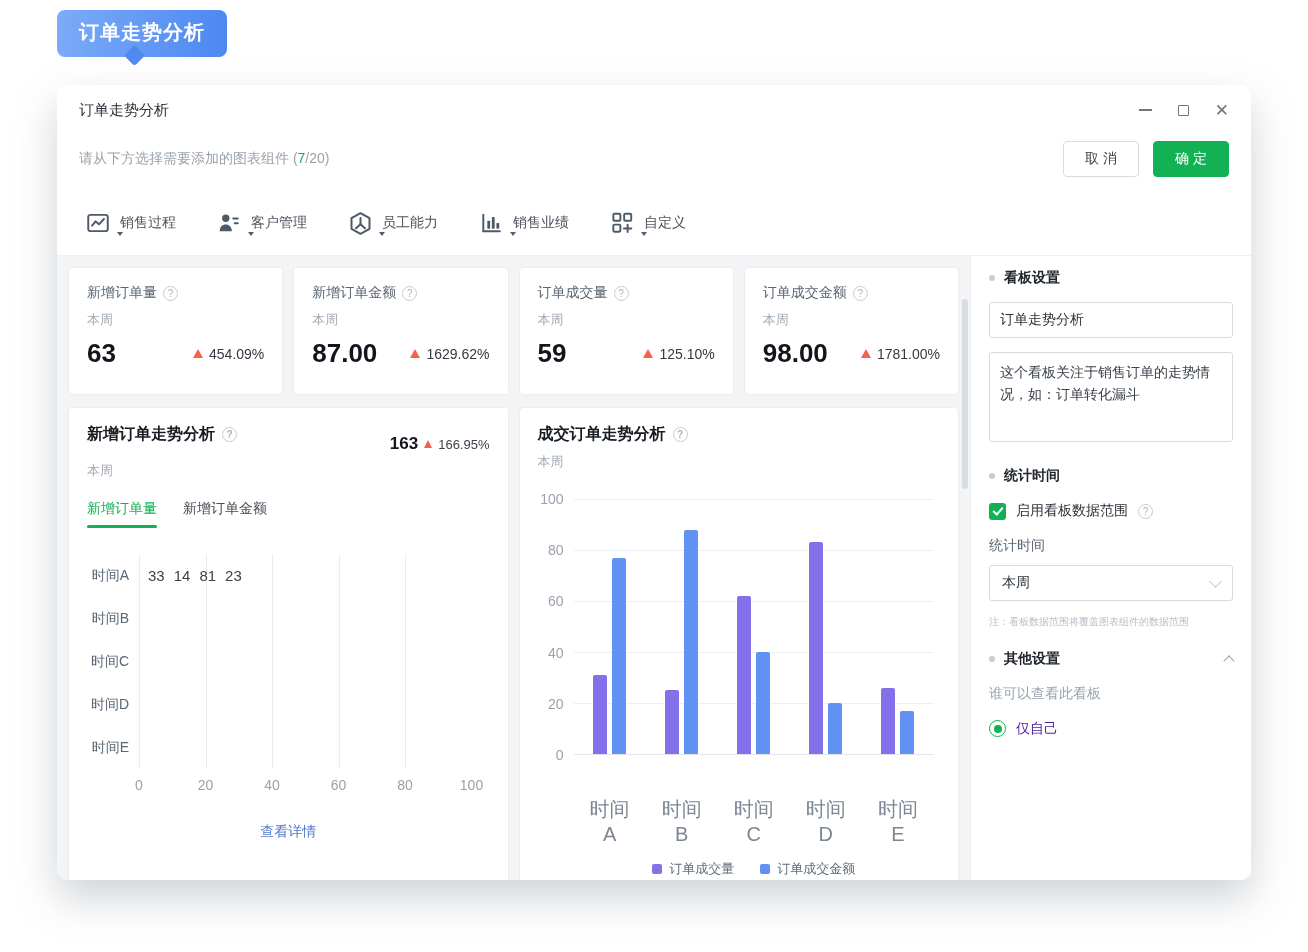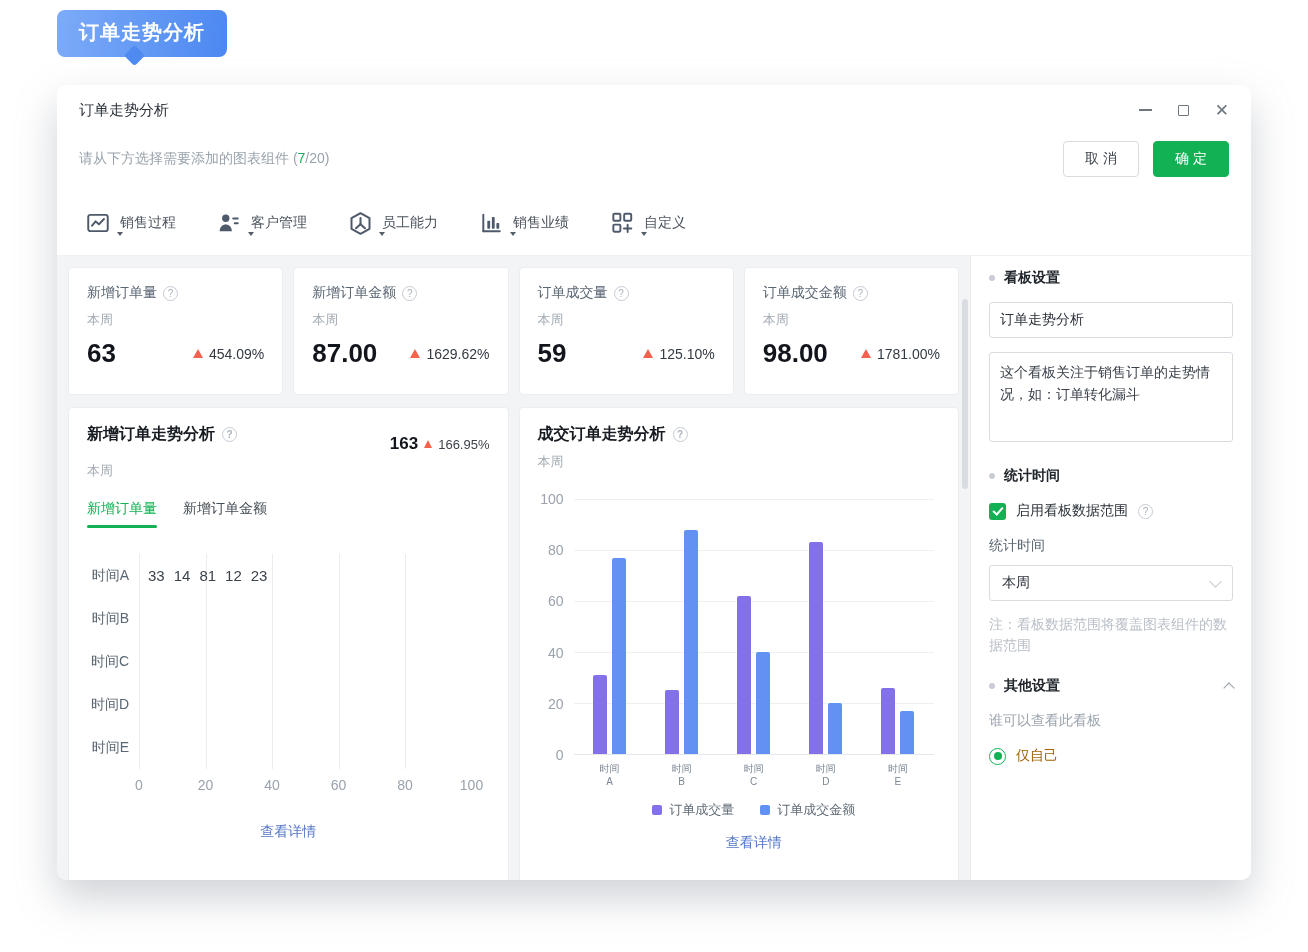--- a/index.html
+++ b/index.html
@@ -98,21 +98,21 @@
   
   .vchart { display:flex; margin-top:28px; }
   .vyaxis { width:36px; position:relative; height:256px; }
   .vtick { position:absolute; right:10px; transform:translateY(-50%); font-size:14px; color:#9aa2ac; }
   .vright { flex:1; margin-right:6px; }
   .vplot { height:256px; display:flex; border-bottom:1px solid #e3e6ea;
            background:repeating-linear-gradient(to bottom,#edf0f3 0,#edf0f3 1px,transparent 1px,transparent 20%); }
   .vgroup { flex:1; display:flex; align-items:flex-end; justify-content:center; gap:5px; height:100%; }
   .vbar { width:14px; border-radius:2px 2px 0 0; }
   .vxlabels { display:flex; margin-top:8px; }
-  .vxlabel { flex:1; text-align:center; font-size:10px; color:#7b8794; line-height:1.25; }
+  .vxlabel { flex:1; text-align:center; font-size:20px; color:#7b8794; line-height:1.25;margin-top:34px; }
   .legend { display:flex; justify-content:center; align-items:center; gap:26px; margin-top:13px;
             font-size:13px; color:#5f6a76; }
   .leg-item { display:flex; align-items:center; cursor:pointer; }
   .leg-swatch { width:10px; height:10px; border-radius:2px; display:inline-block; margin-right:7px; }
   .chart-card .detail-link.v { margin-top:15px; }
 
   
   .panel { width:281px; background:#fff; border-left:1px solid #e9ebee; display:flex; flex-direction:column; }
   .ptabs { display:flex; height:46px; flex:none; }
   .ptab { flex:1; display:flex; align-items:center; justify-content:center; font-size:14px; cursor:pointer; }
@@ -128,25 +128,25 @@
   .mt-sec { margin-top:21px; }
   .check-row { margin-top:17px; display:flex; align-items:center; gap:10px; font-size:14px; color:#2c323a; }
   .checkbox { width:17px; height:17px; background:#12b254; border-radius:3px; position:relative; cursor:pointer; flex:none; }
   .checkbox::after { content:''; position:absolute; left:5.5px; top:2.5px; width:4px; height:8px;
                      border-right:2px solid #fff; border-bottom:2px solid #fff; transform:rotate(42deg); }
   .field-label { margin-top:17px; font-size:14px; color:#5a6672; }
   .pselect { margin-top:10px; height:36px; border:1px solid #d8dce1; border-radius:3px; padding:0 12px;
              display:flex; align-items:center; font-size:14px; color:#2c323a; cursor:pointer; }
   .chev-down { margin-left:auto; width:9px; height:9px; border-right:1.5px solid #c2c8cf;
                border-bottom:1.5px solid #c2c8cf; transform:rotate(45deg); margin-top:-4px; }
-  .pnote { margin-top:13px; font-size:14px; color:#bac0c8; line-height:1.5; }
+  .pnote { margin-top:13px; font-size:10px; color:#bac0c8; line-height:1.5; }
   .chev-up { margin-left:auto; width:8px; height:8px; border-top:1.5px solid #9aa3ad;
              border-right:1.5px solid #9aa3ad; transform:rotate(-45deg); margin-top:4px; cursor:pointer; }
   .plabel-gray { margin-top:17px; font-size:14px; color:#9aa3ad; }
-  .radio-row { margin-top:17px; display:flex; align-items:center; gap:10px; font-size:14px; color:#a16207; }
+  .radio-row { margin-top:17px; display:flex; gap:10px; font-size:14px; color:#4c1d95; }
   .radio { width:17px; height:17px; border:1.5px solid #12b254; border-radius:50%; display:flex;
            align-items:center; justify-content:center; cursor:pointer; flex:none; }
   .radio::after { content:''; width:8px; height:8px; border-radius:50%; background:#12b254; }
 </style>
 </head>
 <body>
 
 <div class="page">
 
   <div class="badge">
@@ -335,24 +335,20 @@
                     <div class="hbar" style="width: 33%; background: rgb(61, 135, 236);"></div>
                     <span class="hval">33</span>
                   </div>
                   <div class="hrow">
                     <div class="hbar" style="width: 14%; background: rgb(61, 135, 236);"></div>
                     <span class="hval">14</span>
                   </div>
                   <div class="hrow">
                     <div class="hbar" style="width: 81%; background: rgb(61, 135, 236);"></div>
                     <span class="hval">81</span>
-                  </div>
-                  <div class="hrow">
-                    <div class="hbar" style="width: 12%; background: rgb(61, 135, 236);"></div>
-                    <span class="hval">12</span>
                   </div>
                   <div class="hrow">
                     <div class="hbar" style="width: 23%; background: rgb(61, 135, 236);"></div>
                     <span class="hval">23</span>
                   </div>
                 </div>
             </div>
             <div class="haxis-row">
               <div class="haxis-spacer"></div>
               <div class="haxis">

